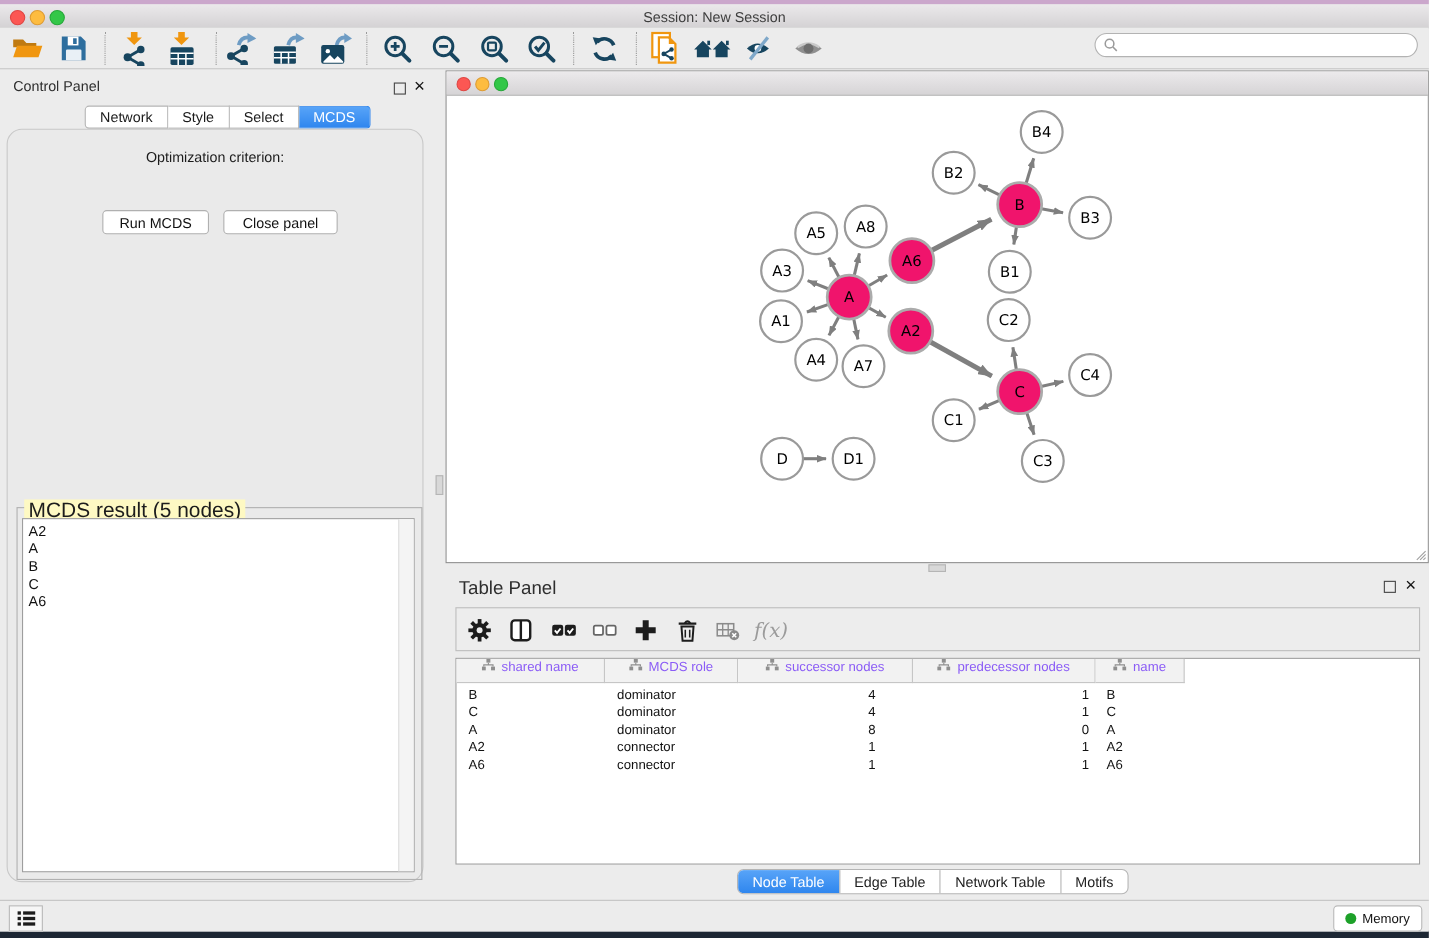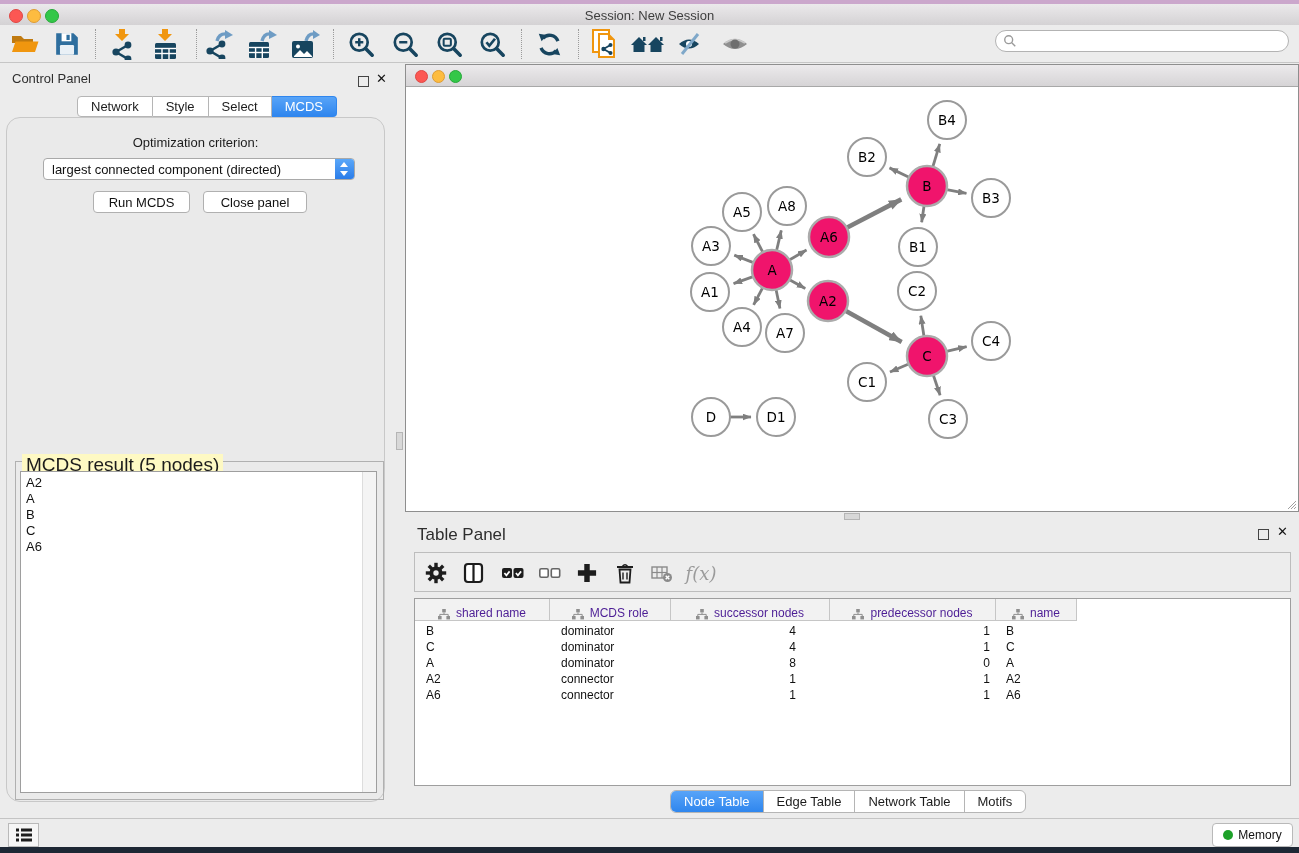--- a/index.html
+++ b/index.html
@@ -64,21 +64,21 @@
   #net-grip{right:1px;bottom:1px;width:12px;height:12px;}
   
   #vsplit-grip{left:396px;top:432px;width:5px;height:16px;background:#d8d8d8;border:1px solid #b5b5b5;}
   #hsplit-grip{left:844px;top:513px;width:14px;height:5px;background:#d8d8d8;border:1px solid #b5b5b5;}
   
   #tp-title{left:417px;top:525px;font-size:17px;color:#2e2e2e;}
   #tp-toolbar{left:414px;top:552px;width:877px;height:40px;border:1px solid #bdbdbd;background:#ededed;box-sizing:border-box;}
   .tpbtn{top:8px;width:28px;height:24px;display:flex;align-items:center;justify-content:center;}
   #tp-table{left:414px;top:598px;width:877px;height:188px;background:#fff;border:1px solid #9e9e9e;box-sizing:border-box;}
   .th{top:0;height:22px;background:#f2f2f2;border-bottom:1px solid #c6c6c6;border-right:1px solid #c6c6c6;
-      display:flex;align-items:flex-end;justify-content:center;gap:6px;font-size:12px;color:#4c1d95;box-sizing:border-box;}
+      display:flex;align-items:flex-start;justify-content:center;gap:6px;font-size:12px;color:#8b5cf6;box-sizing:border-box;}
   .td{height:16px;font-size:12px;color:#111;line-height:16px;box-sizing:border-box;white-space:nowrap;}
   
   #tp-tabs{left:670px;top:790px;display:flex;border:1px solid #b5b5b5;border-radius:6px;overflow:hidden;background:#fff;}
   .ttab{height:21px;line-height:21px;padding:0 13px;font-size:13px;color:#1c1c1c;border-left:1px solid #b5b5b5;}
   .ttab:first-child{border-left:none;}
   .ttab.active{background:linear-gradient(#58a4f8,#2f86ee);color:#fff;}
   
   #statusbar{left:0;top:818px;width:1299px;height:28px;background:#ececec;border-top:1px solid #c4c4c4;}
   #list-btn{left:8px;top:4px;width:29px;height:22px;background:#f6f6f6;border:1px solid #b9b9b9;
      display:flex;align-items:center;justify-content:center;}
@@ -266,27 +266,20 @@
 <div class="abs" style="left:358px;top:73px;"><span class="win-float"></span></div>
 <div class="abs win-close" style="left:376px;top:73px;">✕</div>
 <div class="abs" id="cp-tabs">
     <div class="cptab">Network</div>
     <div class="cptab">Style</div>
     <div class="cptab">Select</div>
     <div class="cptab active">MCDS</div>
   </div>
 <div class="abs" id="cp-content">
   <div class="abs" id="opt-label">Optimization criterion:</div>
-  <div class="abs" id="opt-dropdown">
-    <span class="val">largest connected component (directed)</span>
-    <span id="opt-stepper">
-      <span class="car up"></span>
-        <span class="car dn"></span>
-    </span>
-  </div>
   <div class="abs cpbtn" style="left:86px;width:97px;">Run MCDS</div>
   <div class="abs cpbtn" style="left:196px;width:104px;">Close panel</div>
   <div class="abs" id="mcds-group">
     <div class="abs" id="mcds-legend">MCDS result (5 nodes)</div>
     <div class="abs" id="mcds-list">
       <div class="abs" id="mcds-items" style="left:0;top:3px;width:100%;">
           <div class="mcds-item">A2</div>
           <div class="mcds-item">A</div>
           <div class="mcds-item">B</div>
           <div class="mcds-item">C</div>

